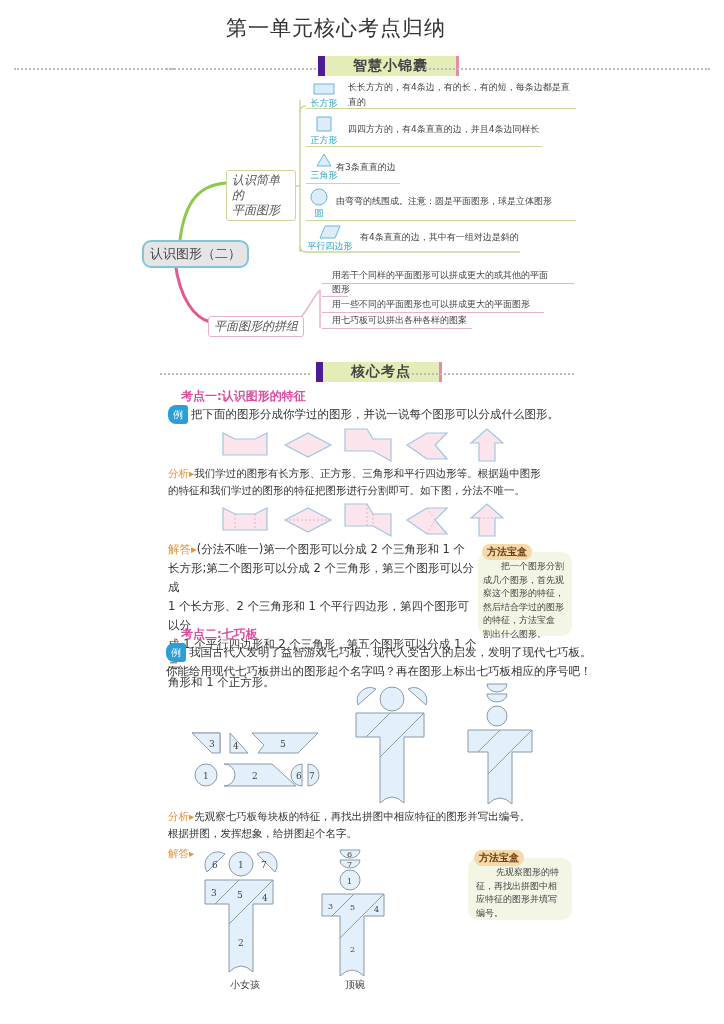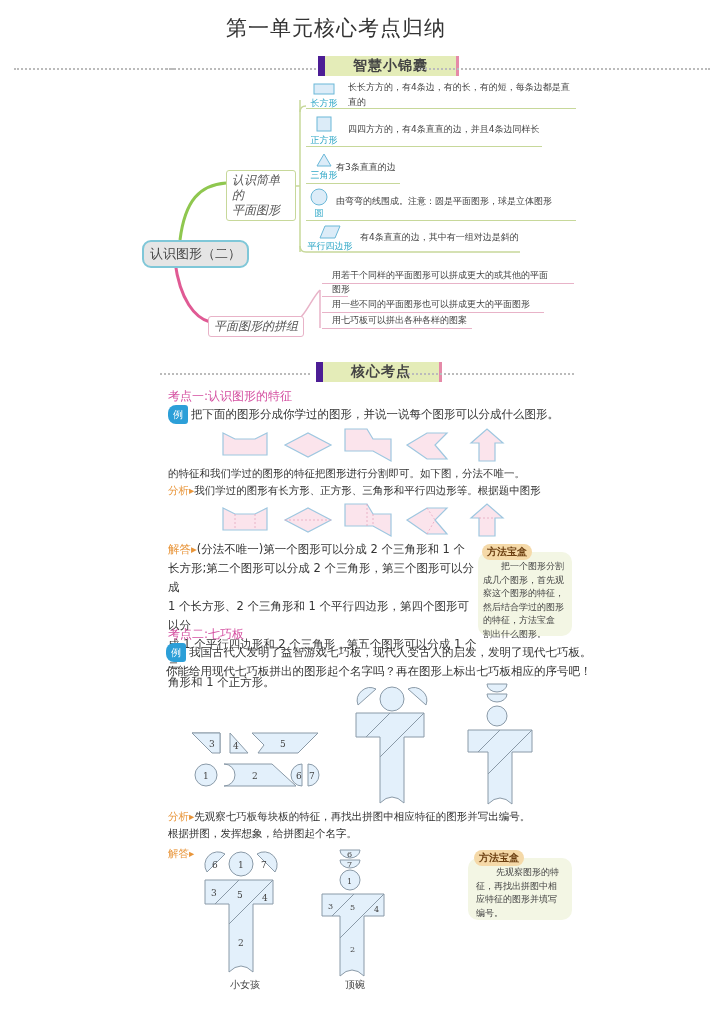--- a/index.html
+++ b/index.html
@@ -9,21 +9,21 @@
   .banner-line{border-top:2px dotted #bbb;height:0;}
   .banner{background:#e4ecb8;border-left:7px solid #4c1d95;border-right:3px solid #e58aa8;font-size:14px;font-weight:bold;color:#444;padding:1px 28px;letter-spacing:1px;}
   
   .node{border:1.5px solid #c7d89a;border-radius:3px;background:#fff;font-size:12px;color:#555;padding:2px 5px;line-height:15px;font-style:italic;}
   .root{border:2px solid #7fc7d8;border-radius:9px;font-size:13px;color:#444;padding:3px 6px;background:#e5e5e5;}
   .pink-node{border:1.5px solid #e8b3c8;}
   .shape-label{font-size:9px;color:#2ea7c7;}
   .desc{font-size:9px;color:#444;line-height:15px;}
   .uline-g{border-bottom:1.5px solid #c7d89a;}
   .uline-p{border-bottom:1.5px solid #e8b3c8;}
-  .kp-title{font-size:12px;font-weight:normal;color:#d44fa0;}
+  .kp-title{font-size:12px;font-weight:bold;color:#d44fa0;margin-left:13px;}
   .ex-tag{display:inline-block;background:#2c9fd8;color:#fff;font-size:10px;border-radius:8px 3px 3px 8px;padding:0 5px;margin-right:3px;}
   .body-text{font-size:11.5px;color:#333;line-height:19px;}
   .small-text{font-size:10.5px;color:#333;line-height:17px;}
   .orange{color:#e8953a;}
   .tip-box{background:#f3f6e4;border-radius:10px;}
   .tip-head{background:#f5d9a8;border-radius:8px;font-size:10px;font-weight:bold;color:#6b3e10;padding:1px 5px;}
   .tip-text{font-size:9px;color:#444;line-height:13.5px;}
   svg{overflow:visible;}
   .cap{font-size:10px;color:#444;}
 </style>
@@ -128,22 +128,22 @@
   <g fill="#fbe4ec" stroke="#9ec7e0" stroke-width="1.2">
     <polygon points="8,8 20,14 40,14 52,8 52,30 8,30"></polygon>
     <polygon points="70,20 93,8 116,20 93,32"></polygon>
     <polygon points="130,4 152,4 158,14 176,14 176,36 158,26 130,26"></polygon>
     <polygon points="192,20 212,8 232,8 220,20 232,34 212,34"></polygon>
     <polygon points="256,18 272,4 288,18 280,18 280,36 264,36 264,18"></polygon>
   </g>
 </svg>
 
 <div class="abs small-text" style="left:168px;top:465px;width:460px;">
+  <div><span class="orange">分析▸</span><span>我们学过的图形有长方形、正方形、三角形和平行四边形等。根据题中图形</span></div>
   <div>的特征和我们学过的图形的特征把图形进行分割即可。如下图，分法不唯一。</div>
-  <div><span class="orange">分析▸</span><span>我们学过的图形有长方形、正方形、三角形和平行四边形等。根据题中图形</span></div>
 </div>
 
 <svg class="abs" style="left:215px;top:500px;" width="300" height="40">
   <g fill="#fbe4ec" stroke="#9ec7e0" stroke-width="1.2">
     <polygon points="8,8 20,14 40,14 52,8 52,30 8,30"></polygon>
     <polygon points="70,20 93,8 116,20 93,32"></polygon>
     <polygon points="130,4 152,4 158,14 176,14 176,36 158,26 130,26"></polygon>
     <polygon points="192,20 212,8 232,8 220,20 232,34 212,34"></polygon>
     <polygon points="256,18 272,4 288,18 280,18 280,36 264,36 264,18"></polygon>
   </g>

